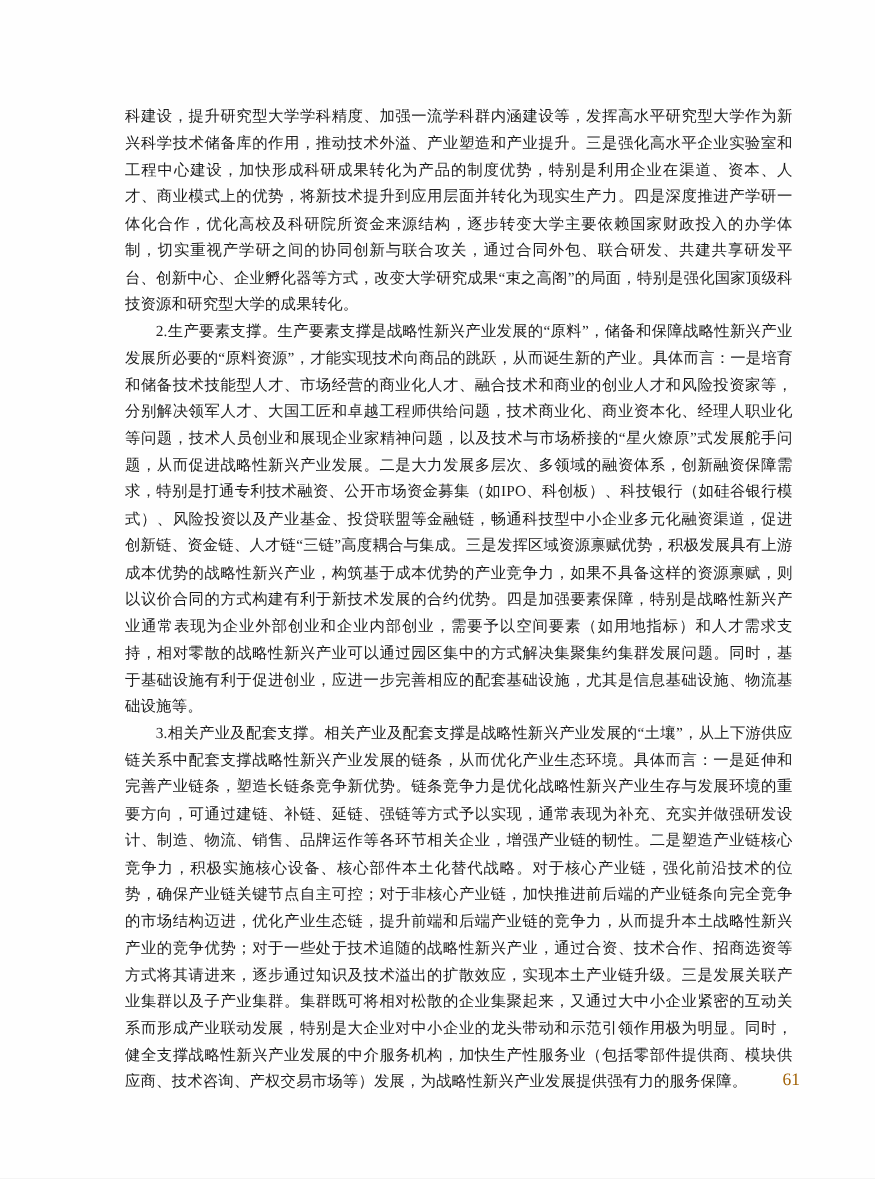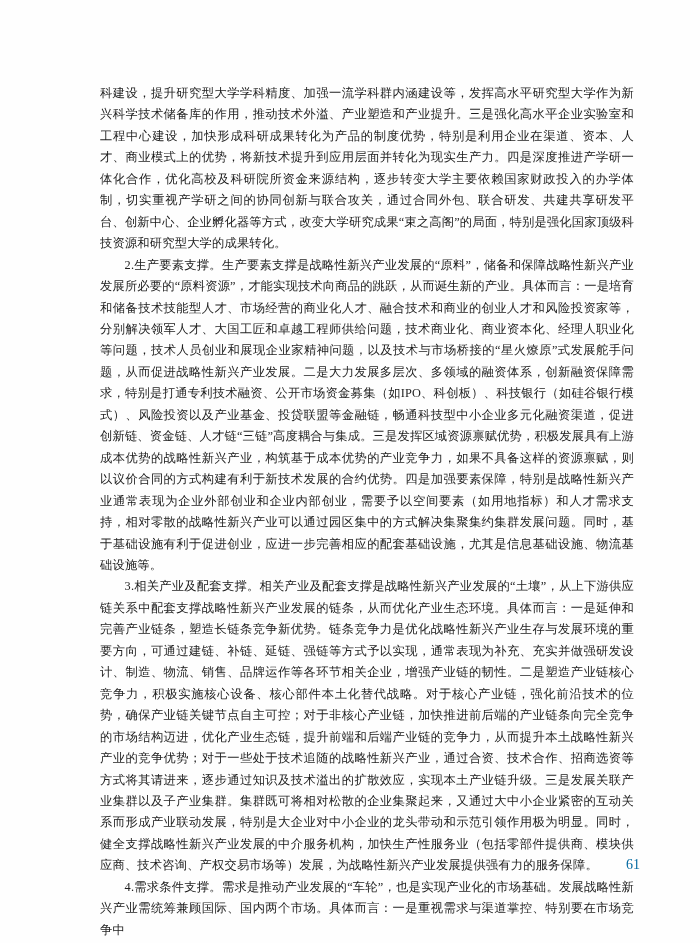--- a/index.html
+++ b/index.html
@@ -36,28 +36,27 @@
   }
   .text-block p.indent {
     text-indent: 2em;
   }
   .page-number {
     position: absolute;
     left: 626px;
     top: 856px;
     font-size: 14px;
     line-height: 18px;
-    color: #0369a1;
+    color: #a16207;
     font-family: "Liberation Serif", "DejaVu Serif", serif;
   }
 </style>
 </head>
 <body>
 
 <div class="page">
   <div class="text-block">
     <p>科建设，提升研究型大学学科精度、加强一流学科群内涵建设等，发挥高水平研究型大学作为新兴科学技术储备库的作用，推动技术外溢、产业塑造和产业提升。三是强化高水平企业实验室和工程中心建设，加快形成科研成果转化为产品的制度优势，特别是利用企业在渠道、资本、人才、商业模式上的优势，将新技术提升到应用层面并转化为现实生产力。四是深度推进产学研一体化合作，优化高校及科研院所资金来源结构，逐步转变大学主要依赖国家财政投入的办学体制，切实重视产学研之间的协同创新与联合攻关，通过合同外包、联合研发、共建共享研发平台、创新中心、企业孵化器等方式，改变大学研究成果“束之高阁”的局面，特别是强化国家顶级科技资源和研究型大学的成果转化。</p>
     <p class="indent">2.生产要素支撑。生产要素支撑是战略性新兴产业发展的“原料”，储备和保障战略性新兴产业发展所必要的“原料资源”，才能实现技术向商品的跳跃，从而诞生新的产业。具体而言：一是培育和储备技术技能型人才、市场经营的商业化人才、融合技术和商业的创业人才和风险投资家等，分别解决领军人才、大国工匠和卓越工程师供给问题，技术商业化、商业资本化、经理人职业化等问题，技术人员创业和展现企业家精神问题，以及技术与市场桥接的“星火燎原”式发展舵手问题，从而促进战略性新兴产业发展。二是大力发展多层次、多领域的融资体系，创新融资保障需求，特别是打通专利技术融资、公开市场资金募集（如IPO、科创板）、科技银行（如硅谷银行模式）、风险投资以及产业基金、投贷联盟等金融链，畅通科技型中小企业多元化融资渠道，促进创新链、资金链、人才链“三链”高度耦合与集成。三是发挥区域资源禀赋优势，积极发展具有上游成本优势的战略性新兴产业，构筑基于成本优势的产业竞争力，如果不具备这样的资源禀赋，则以议价合同的方式构建有利于新技术发展的合约优势。四是加强要素保障，特别是战略性新兴产业通常表现为企业外部创业和企业内部创业，需要予以空间要素（如用地指标）和人才需求支持，相对零散的战略性新兴产业可以通过园区集中的方式解决集聚集约集群发展问题。同时，基于基础设施有利于促进创业，应进一步完善相应的配套基础设施，尤其是信息基础设施、物流基础设施等。</p>
     <p class="indent">3.相关产业及配套支撑。相关产业及配套支撑是战略性新兴产业发展的“土壤”，从上下游供应链关系中配套支撑战略性新兴产业发展的链条，从而优化产业生态环境。具体而言：一是延伸和完善产业链条，塑造长链条竞争新优势。链条竞争力是优化战略性新兴产业生存与发展环境的重要方向，可通过建链、补链、延链、强链等方式予以实现，通常表现为补充、充实并做强研发设计、制造、物流、销售、品牌运作等各环节相关企业，增强产业链的韧性。二是塑造产业链核心竞争力，积极实施核心设备、核心部件本土化替代战略。对于核心产业链，强化前沿技术的位势，确保产业链关键节点自主可控；对于非核心产业链，加快推进前后端的产业链条向完全竞争的市场结构迈进，优化产业生态链，提升前端和后端产业链的竞争力，从而提升本土战略性新兴产业的竞争优势；对于一些处于技术追随的战略性新兴产业，通过合资、技术合作、招商选资等方式将其请进来，逐步通过知识及技术溢出的扩散效应，实现本土产业链升级。三是发展关联产业集群以及子产业集群。集群既可将相对松散的企业集聚起来，又通过大中小企业紧密的互动关系而形成产业联动发展，特别是大企业对中小企业的龙头带动和示范引领作用极为明显。同时，健全支撑战略性新兴产业发展的中介服务机构，加快生产性服务业（包括零部件提供商、模块供应商、技术咨询、产权交易市场等）发展，为战略性新兴产业发展提供强有力的服务保障。</p>
-    <p class="indent">4.需求条件支撑。需求是推动产业发展的“车轮”，也是实现产业化的市场基础。发展战略性新兴产业需统筹兼顾国际、国内两个市场。具体而言：一是重视需求与渠道掌控、特别要在市场竞争中</p>
   </div>
   <div class="page-number">61</div>
 </div>
 
 </body></html>

